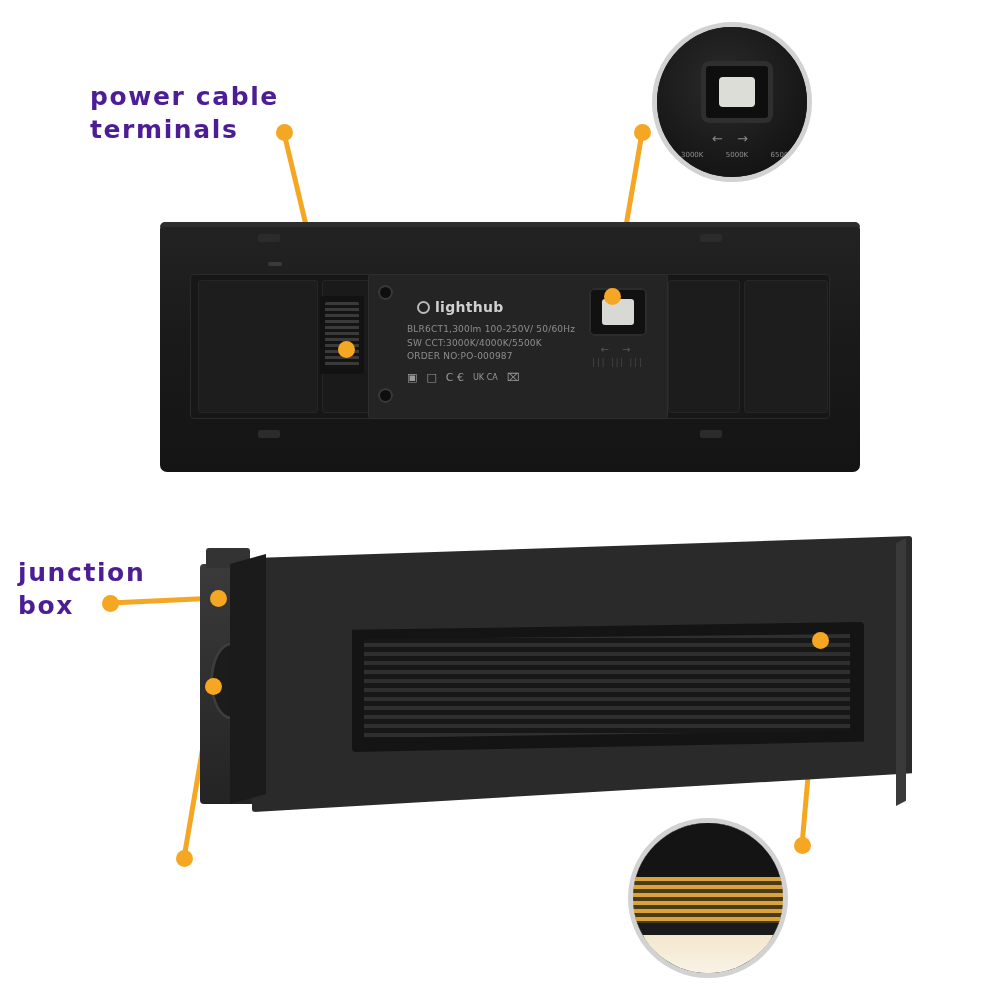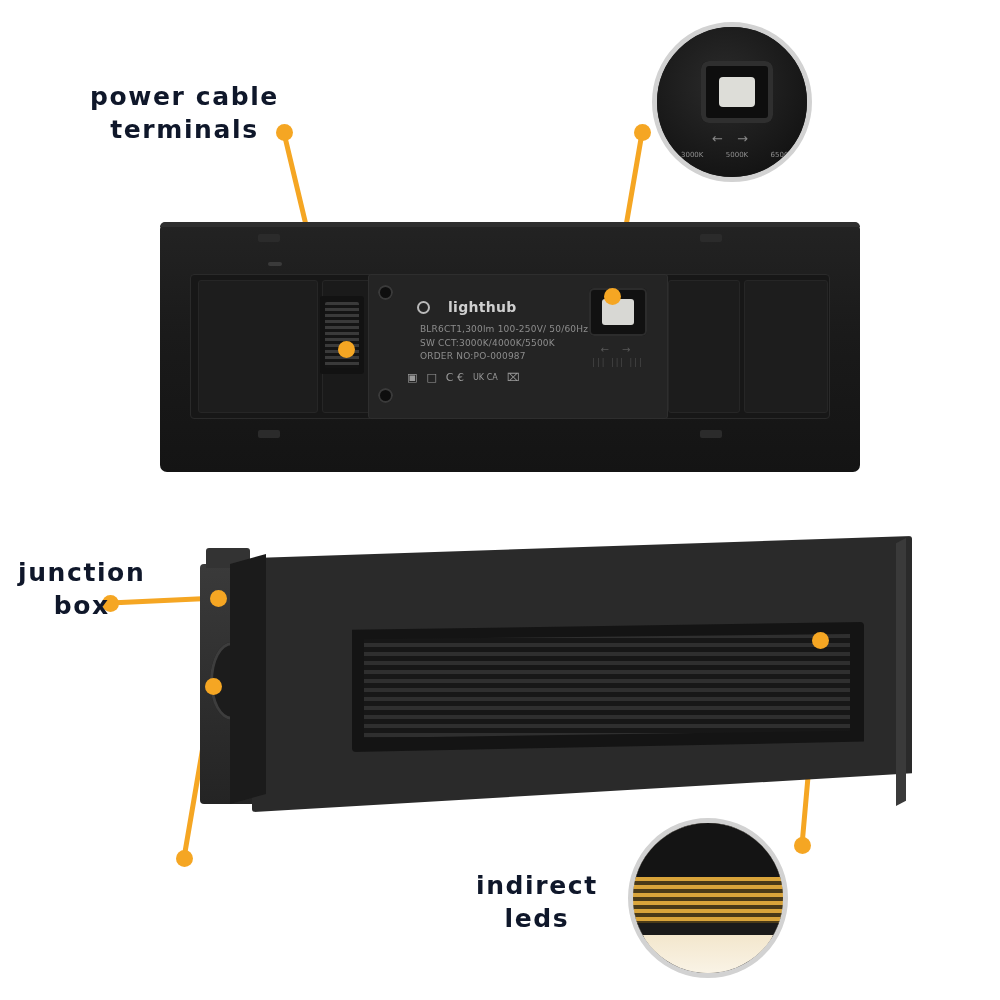--- a/index.html
+++ b/index.html
@@ -16,24 +16,23 @@
     background: #ffffff;
   }
 
   
   .label {
     position: absolute;
     font-family: "DejaVu Sans", sans-serif;
     font-weight: bold;
     font-size: 25px;
     letter-spacing: 1.6px;
-    color: #0f172a;
+    color: #4c1d95;
     line-height: 1.32;
     white-space: pre-line;
-    text-align: center;
   }
 
   
   .dot {
     position: absolute;
     width: 17px; height: 17px;
     border-radius: 50%;
     background: #f5a623;
   }
 
@@ -82,26 +81,26 @@
     <div style="position:absolute; left:584px; top:58px; width:84px; height:133px; background:#1d1d1d; border:1px solid #262626; border-radius:3px;"></div>
 
     <div style="position:absolute; left:160px; top:74px; width:44px; height:78px; background:#121212; border-radius:3px;">
       <div style="position:absolute; left:5px; top:6px; width:34px; height:66px; background:repeating-linear-gradient(180deg,#3a3a3a 0 3px,#141414 3px 6px); border-radius:2px;"></div>
     </div>
 
     <div style="position:absolute; left:208px; top:52px; width:300px; height:145px; background:#242424; border:1px solid #2e2e2e; border-radius:3px;">
       <div style="position:absolute; left:9px; top:10px; width:15px; height:15px; border-radius:50%; background:#0e0e0e; box-shadow:inset 0 0 0 2px #3a3a3a;"></div>
       <div style="position:absolute; left:9px; top:113px; width:15px; height:15px; border-radius:50%; background:#0e0e0e; box-shadow:inset 0 0 0 2px #3a3a3a;"></div>
 
-      <div style="position:absolute; left:48px; top:24px; display:flex; align-items:center; gap:18px;">
+      <div style="position:absolute; left:48px; top:24px; display:flex; align-items:center; gap:5px;">
         <span style="width:13px;height:13px;border-radius:50%;border:2px solid #b9b9b9;display:inline-block;"></span>
         <span style="color:#cfcfcf; font-size:14px; font-weight:bold; letter-spacing:.3px;">lighthub</span>
       </div>
 
-      <div style="position:absolute; left:38px; top:48px; color:#8d8d8d; font-size:9px; letter-spacing:.2px; line-height:1.5;margin-left:13px;">
+      <div style="position:absolute; left:38px; top:48px; color:#8d8d8d; font-size:9px; letter-spacing:.2px; line-height:1.5;">
         <div>BLR6CT1,300lm 100-250V/ 50/60Hz</div>
         <div>SW CCT:3000K/4000K/5500K</div>
         <div>ORDER NO:PO-000987</div>
       </div>
 
       <div style="position:absolute; left:38px; top:96px; display:flex; align-items:center; gap:9px; color:#9a9a9a; font-size:11px;">
         <span>▣</span>
         <span>□</span>
         <span>C €</span>
         <span style="font-size:8px;line-height:1;display:inline-block;">UK CA</span>
@@ -181,16 +180,14 @@
   <div class="dot" style="left:176px; top:850px;"></div>
   <div class="dot" style="left:205px; top:678px;"></div>
 
   <div class="dot" style="left:794px; top:837px;"></div>
   <div class="dot" style="left:812px; top:632px;"></div>
 
   <div class="label" style="left:90px; top:80px;">power cable
 terminals</div>
   <div class="label" style="left:18px; top:556px;">junction
 box</div>
-  <div class="label" style="left:476px; top:869px;">indirect
-leds</div>
 
 </div>
 
 </body></html>

